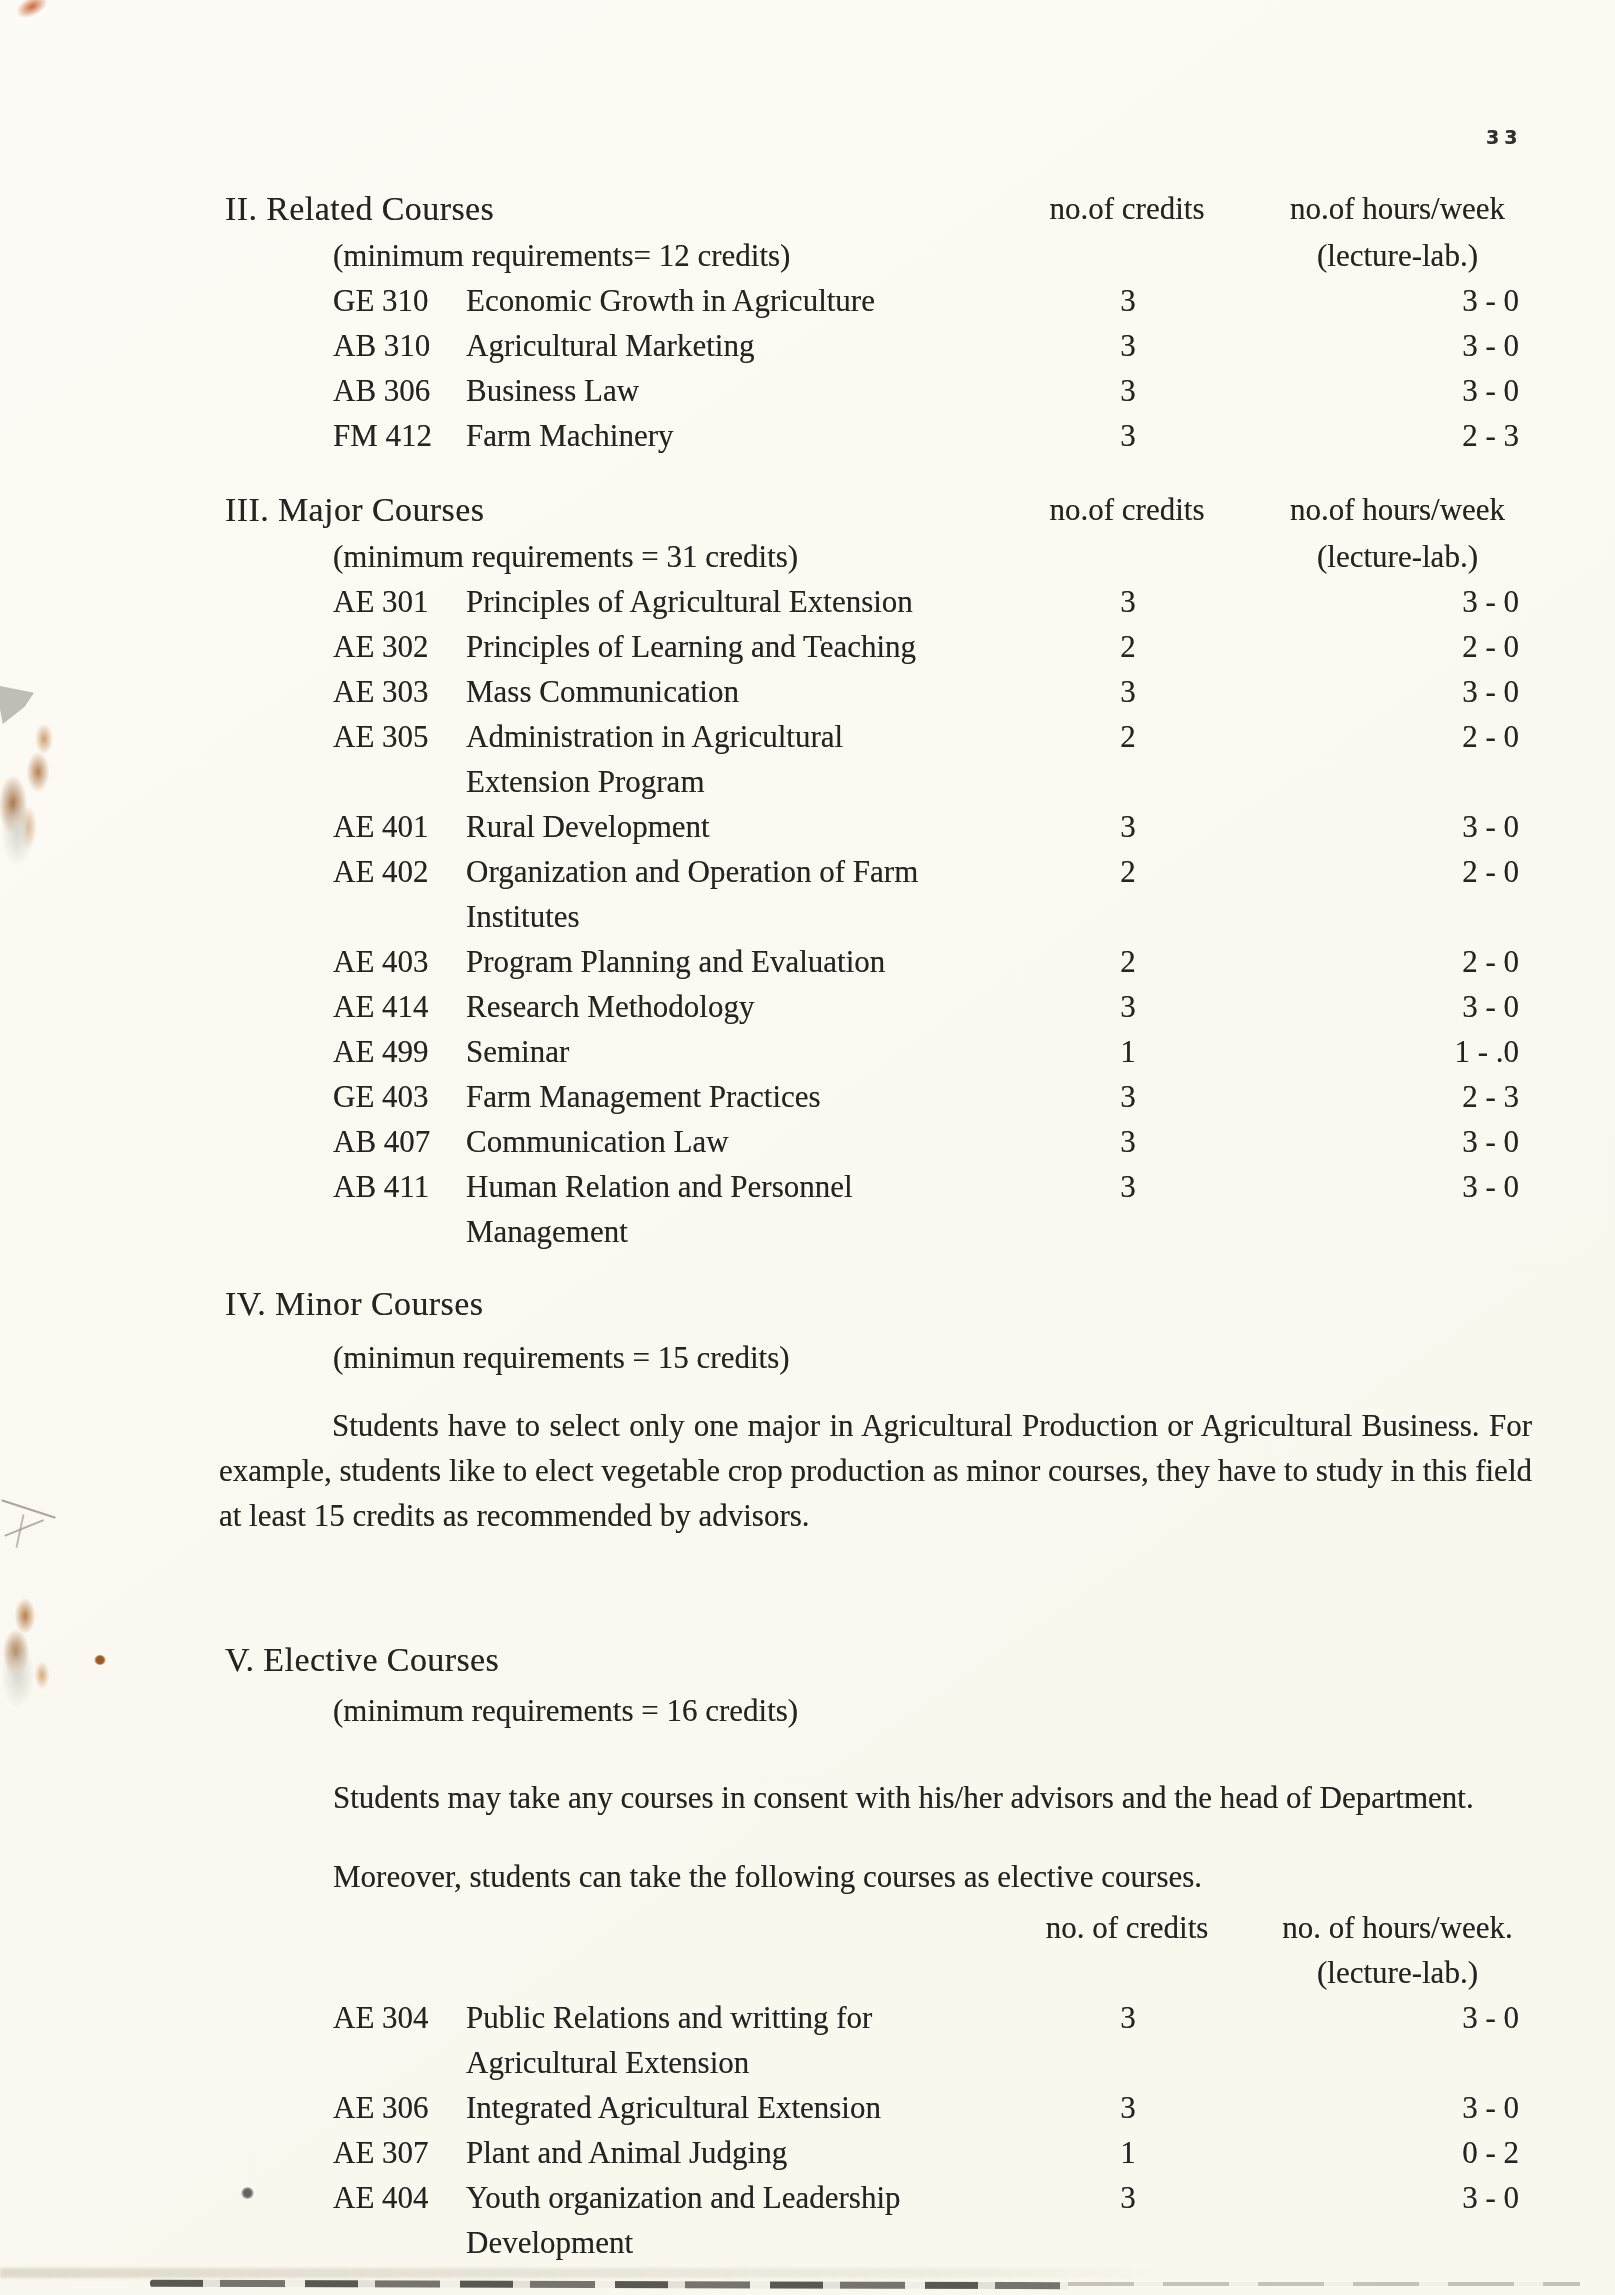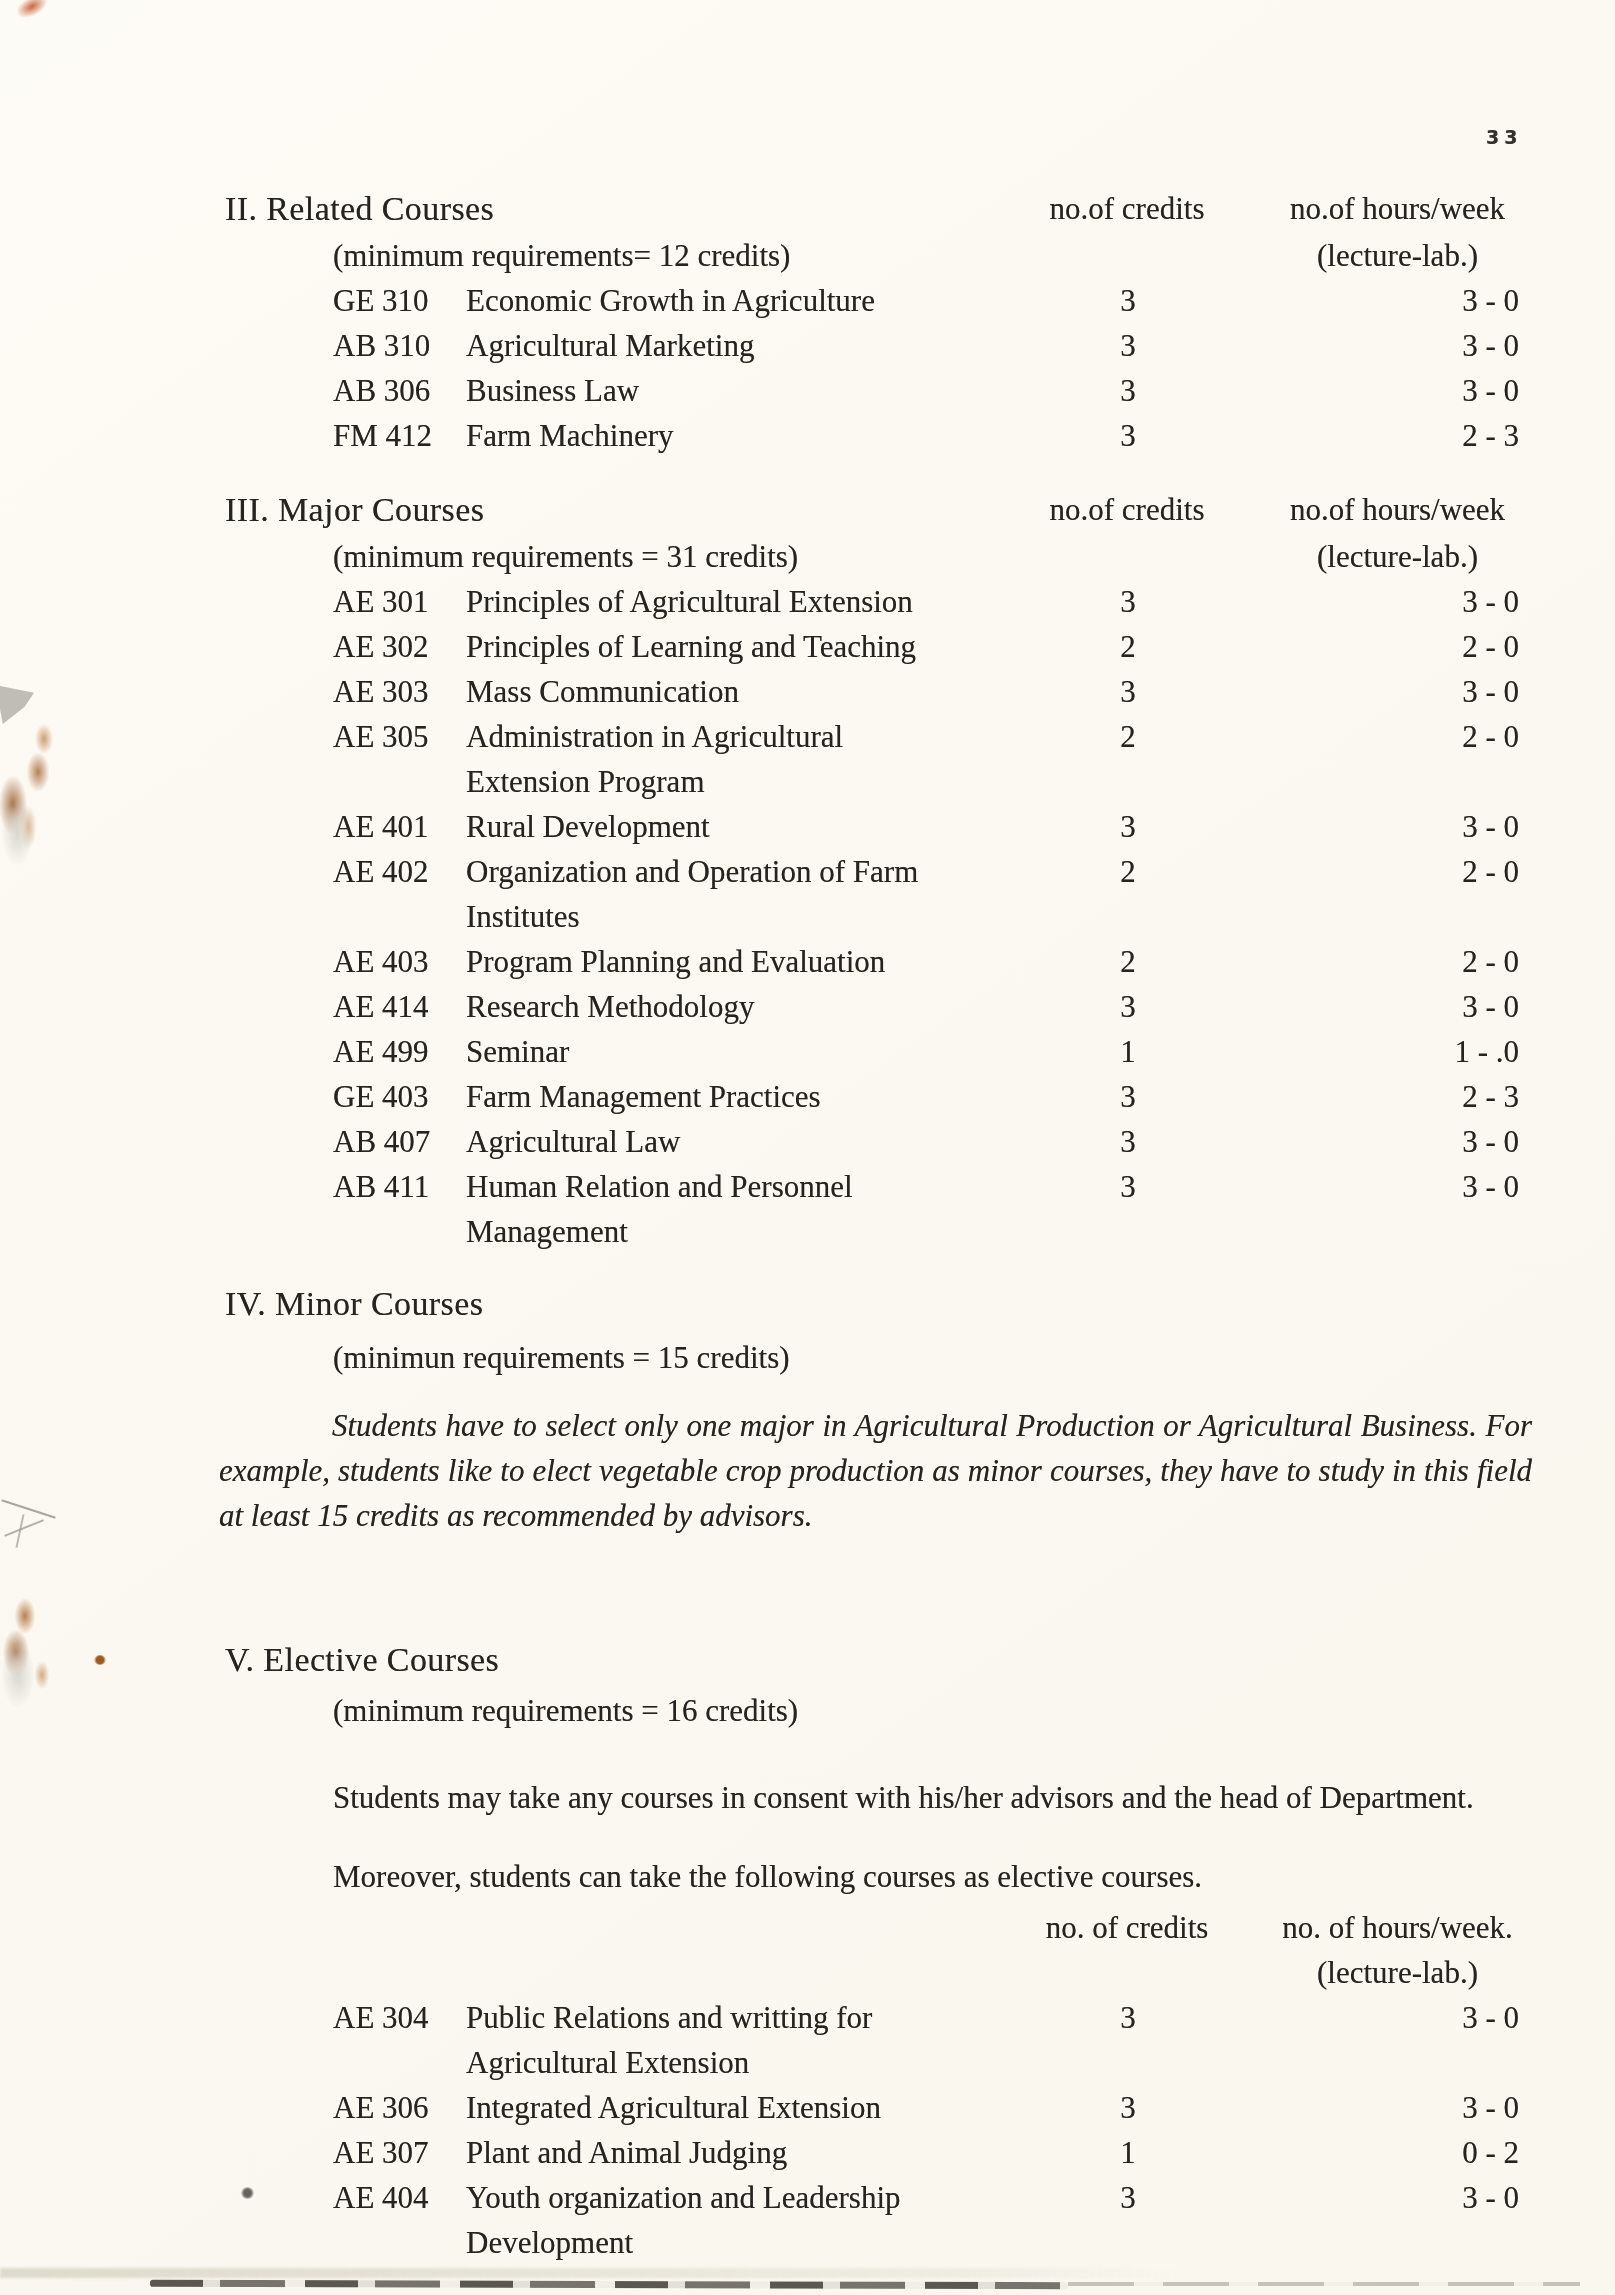--- a/index.html
+++ b/index.html
@@ -45,21 +45,21 @@
     margin-left:333px;
     height:45px;line-height:45px;
     font-size:31px;
   }
   .c-code,.c-title{white-space:nowrap;}
   .c-cred{text-align:center;}
   .c-hours{text-align:right;padding-left:66px;white-space:nowrap;}
   .para{
     margin-left:219px;width:1313px;
     font-size:31px;line-height:45px;
-    text-align:justify;text-indent:113px;font-style:italic;
+    text-align:justify;text-indent:113px;
   }
   .line-ind{
     margin-left:333px;
     font-size:31px;line-height:45px;white-space:nowrap;
   }
   
   .artifact{position:absolute;pointer-events:none;}
   .a-red-tick{left:14.6px;top:-2.9px;width:34px;height:19px;
     background:radial-gradient(ellipse at 50% 50%,rgba(196,88,38,.9),rgba(196,88,38,0) 70%);
     transform:rotate(-28deg);}
@@ -224,21 +224,21 @@
       <span class="c-hours">1 - .0</span>
     </div>
     <div class="crow">
       <span class="c-code">GE 403</span>
       <span class="c-title">Farm Management Practices</span>
       <span class="c-cred">3</span>
       <span class="c-hours">2 - 3</span>
     </div>
     <div class="crow">
       <span class="c-code">AB 407</span>
-      <span class="c-title">Agricultural Law</span>
+      <span class="c-title">Communication Law</span>
       <span class="c-cred">3</span>
       <span class="c-hours">3 - 0</span>
     </div>
     <div class="crow">
       <span class="c-code">AB 411</span>
       <span class="c-title">Human Relation and Personnel</span>
       <span class="c-cred">3</span>
       <span class="c-hours">3 - 0</span>
     </div>
     <div class="crow">

